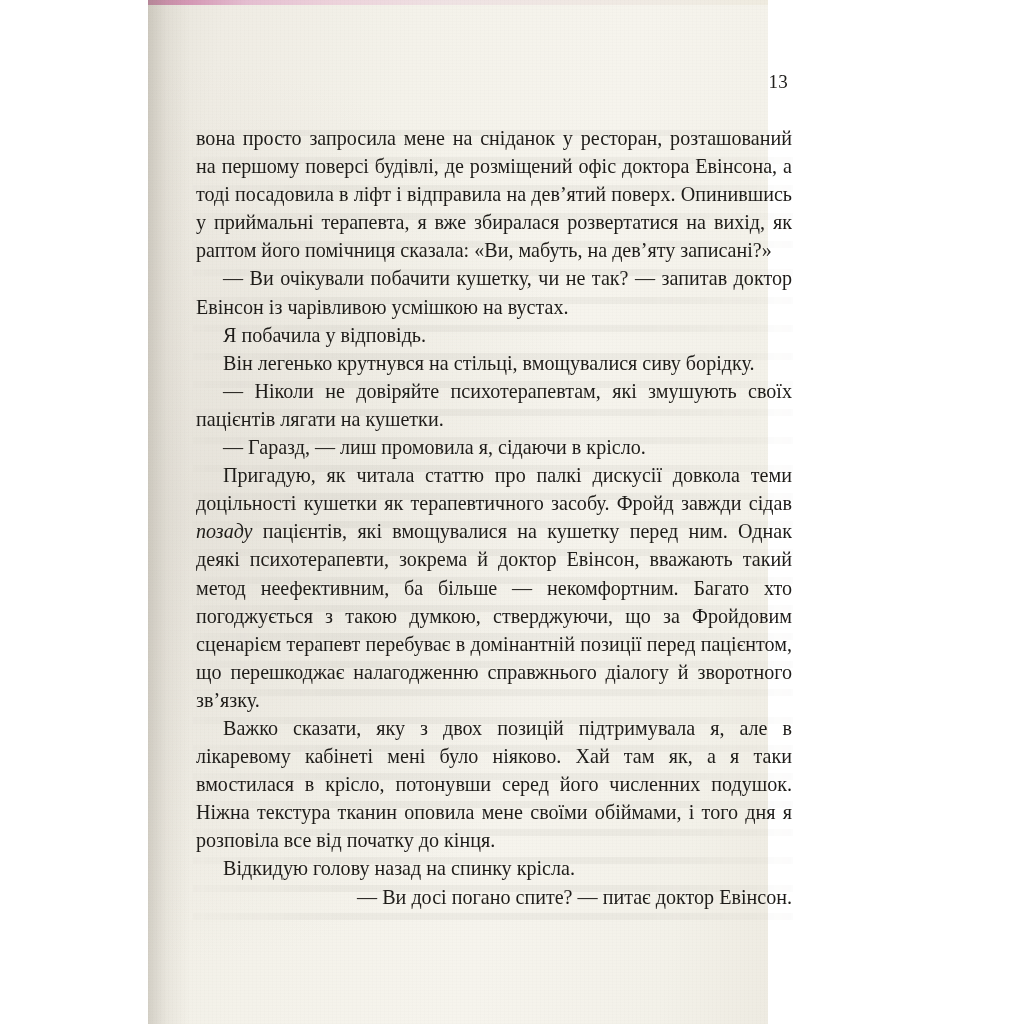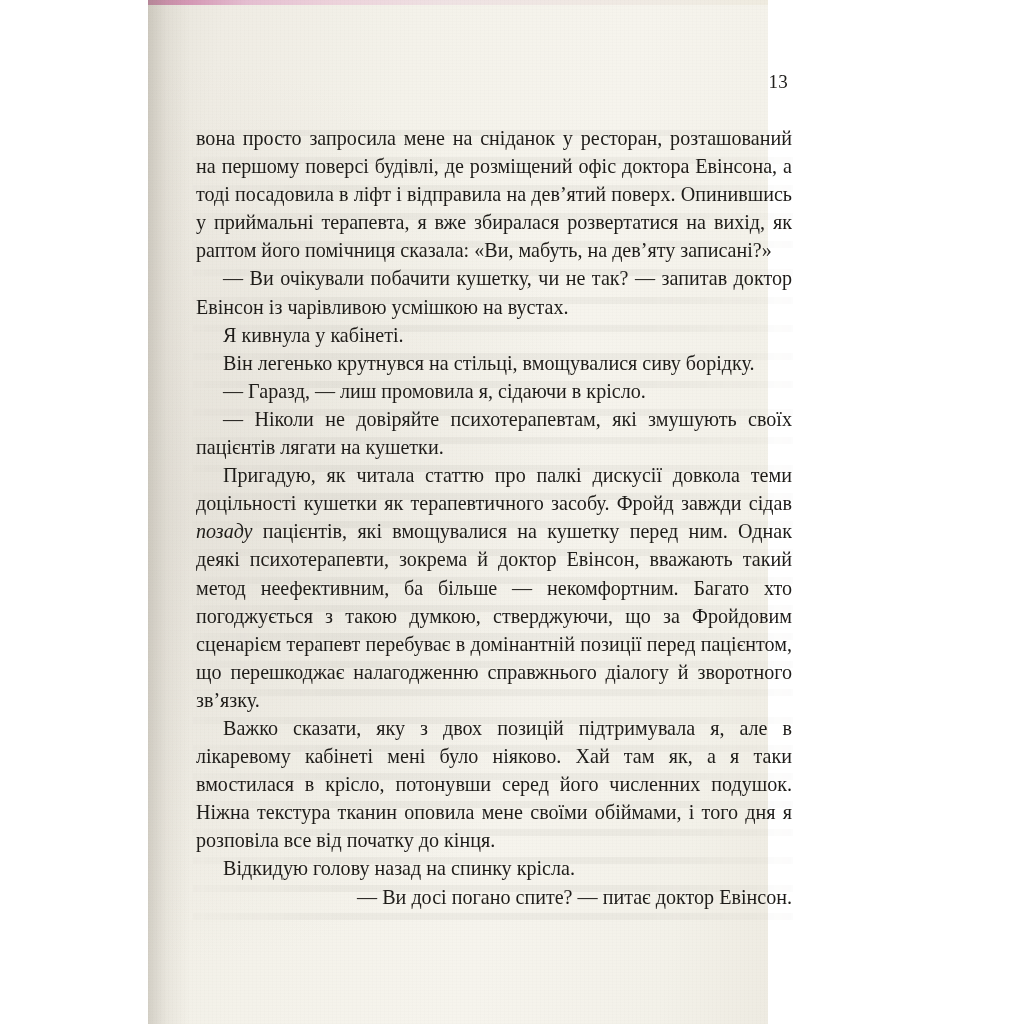--- a/index.html
+++ b/index.html
@@ -143,24 +143,24 @@
     <div id="cover-edge"></div>
     <div id="gutter"></div>
     <div id="showthrough"></div>
     <div id="grain"></div>
 
     <div id="folio">13</div>
 
     <div id="textblock">
       <p class="para">вона просто запросила мене на сніданок у ресторан, розташований на першому поверсі будівлі, де розміщений офіс доктора Евінсона, а тоді посадовила в ліфт і відправила на дев’ятий поверх. Опинившись у приймальні терапевта, я вже збиралася розвертатися на вихід, як раптом його помічниця сказала: «Ви, мабуть, на дев’яту записані?»</p>
       <p class="para indent">— Ви очікували побачити кушетку, чи не так? — запитав доктор Евінсон із чарівливою усмішкою на вустах.</p>
-      <p class="para indent">Я кивнула у кабінеті.</p>
+      <p class="para indent">Я побачила у відповідь.</p>
       <p class="para indent">Він легенько крутнувся на стільці, вмощувалися сиву борідку.</p>
+      <p class="para indent">— Ніколи не довіряйте психотерапевтам, які змушують своїх пацієнтів лягати на кушетки.</p>
       <p class="para indent">— Гаразд, — лиш промовила я, сідаючи в крісло.</p>
-      <p class="para indent">— Ніколи не довіряйте психотерапевтам, які змушують своїх пацієнтів лягати на кушетки.</p>
       <p class="para indent"><span>Пригадую, як читала статтю про палкі дискусії довкола теми доцільності кушетки як терапевтичного засобу. Фройд завжди сідав </span><span class="it">позаду</span><span> пацієнтів, які вмощувалися на кушетку перед ним. Однак деякі психотерапевти, зокрема й доктор Евінсон, вважають такий метод неефективним, ба більше — некомфортним. Багато хто погоджується з такою думкою, стверджуючи, що за Фройдовим сценарієм терапевт перебуває в домінантній позиції перед пацієнтом, що перешкоджає налагодженню справжнього діалогу й зворотного зв’язку.</span></p>
       <p class="para indent">Важко сказати, яку з двох позицій підтримувала я, але в лікаревому кабінеті мені було ніяково. Хай там як, а я таки вмостилася в крісло, потонувши серед його численних подушок. Ніжна текстура тканин оповила мене своїми обіймами, і того дня я розповіла все від початку до кінця.</p>
       <p class="para indent">Відкидую голову назад на спинку крісла.</p>
       <p class="para indent">— Ви досі погано спите? — питає доктор Евінсон.</p>
     </div>
 
   </div>
 </div>
 
 </body></html>

